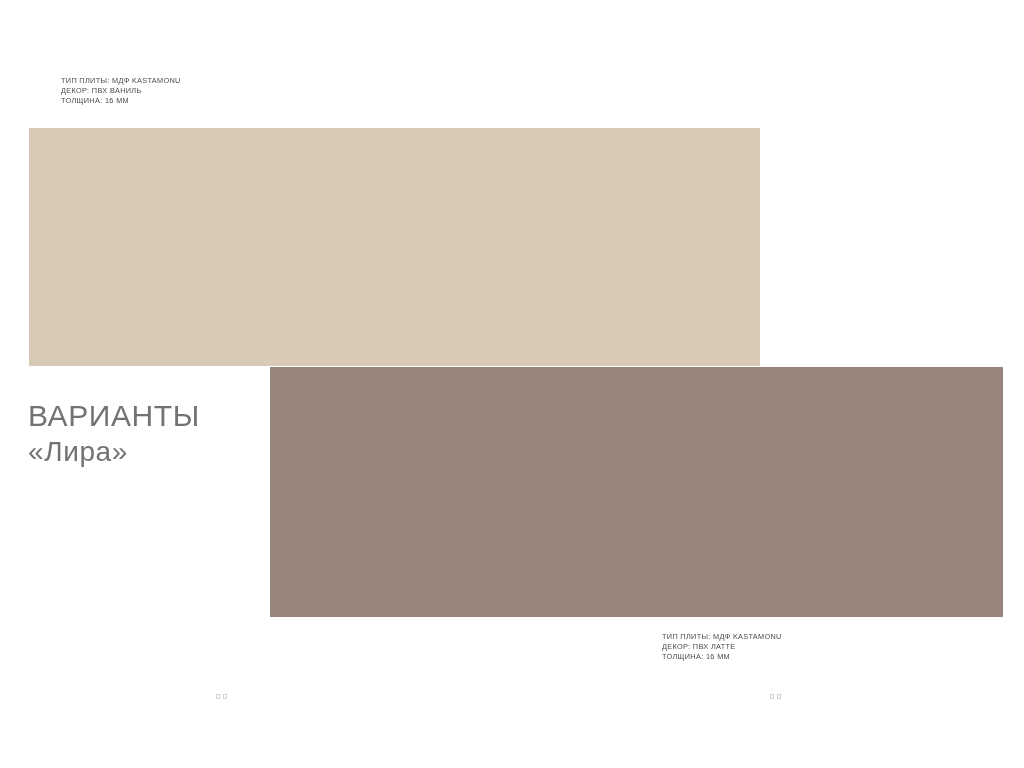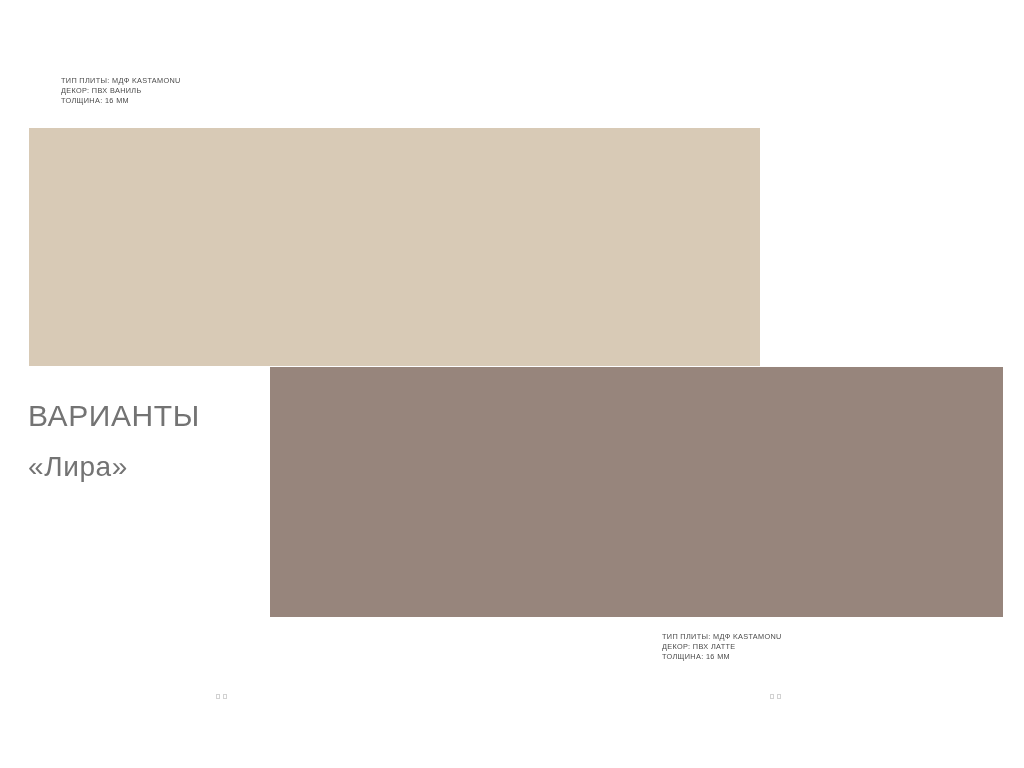--- a/index.html
+++ b/index.html
@@ -83,21 +83,20 @@
     letter-spacing: 0.6px;
     font-weight: 300;
   }
   #title-block .tline {
     display: block;
     text-transform: uppercase;
   }
   #title-block .tline.sub {
     text-transform: none;
     font-size: 28px;
-    margin-top: 15px;
   }
 
   
   .reg-mark {
     position: absolute;
     width: 13px;
     height: 5px;
     opacity: 0.38;
   }
   .reg-mark span {

